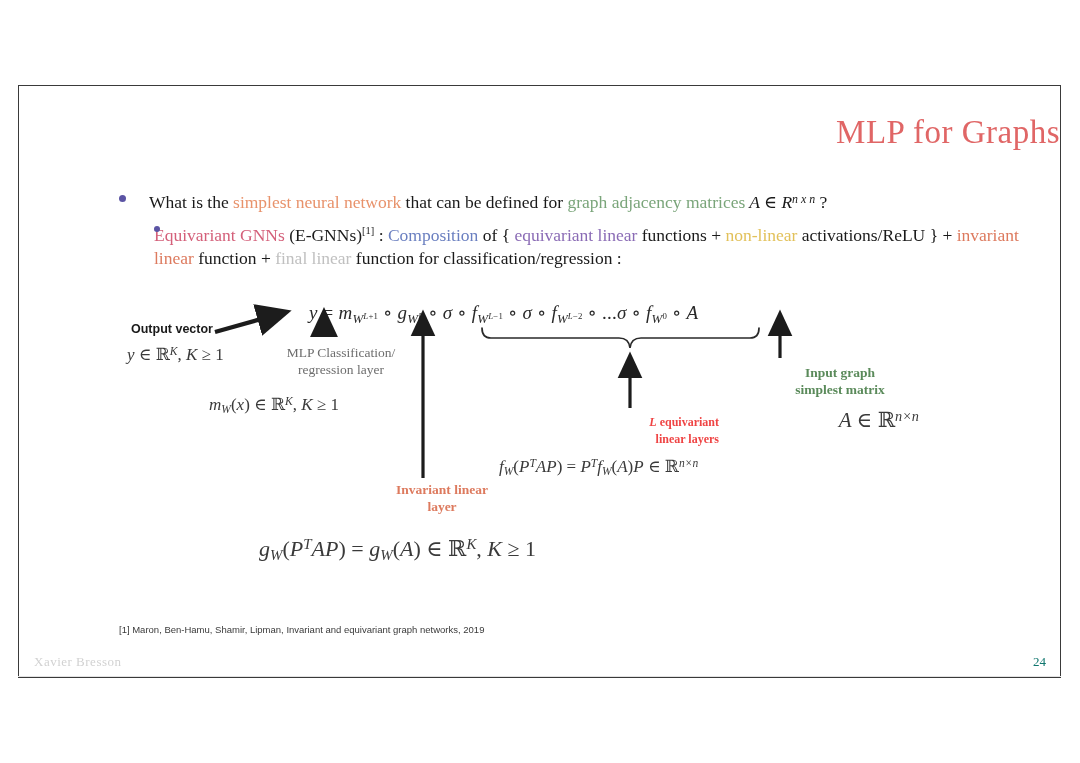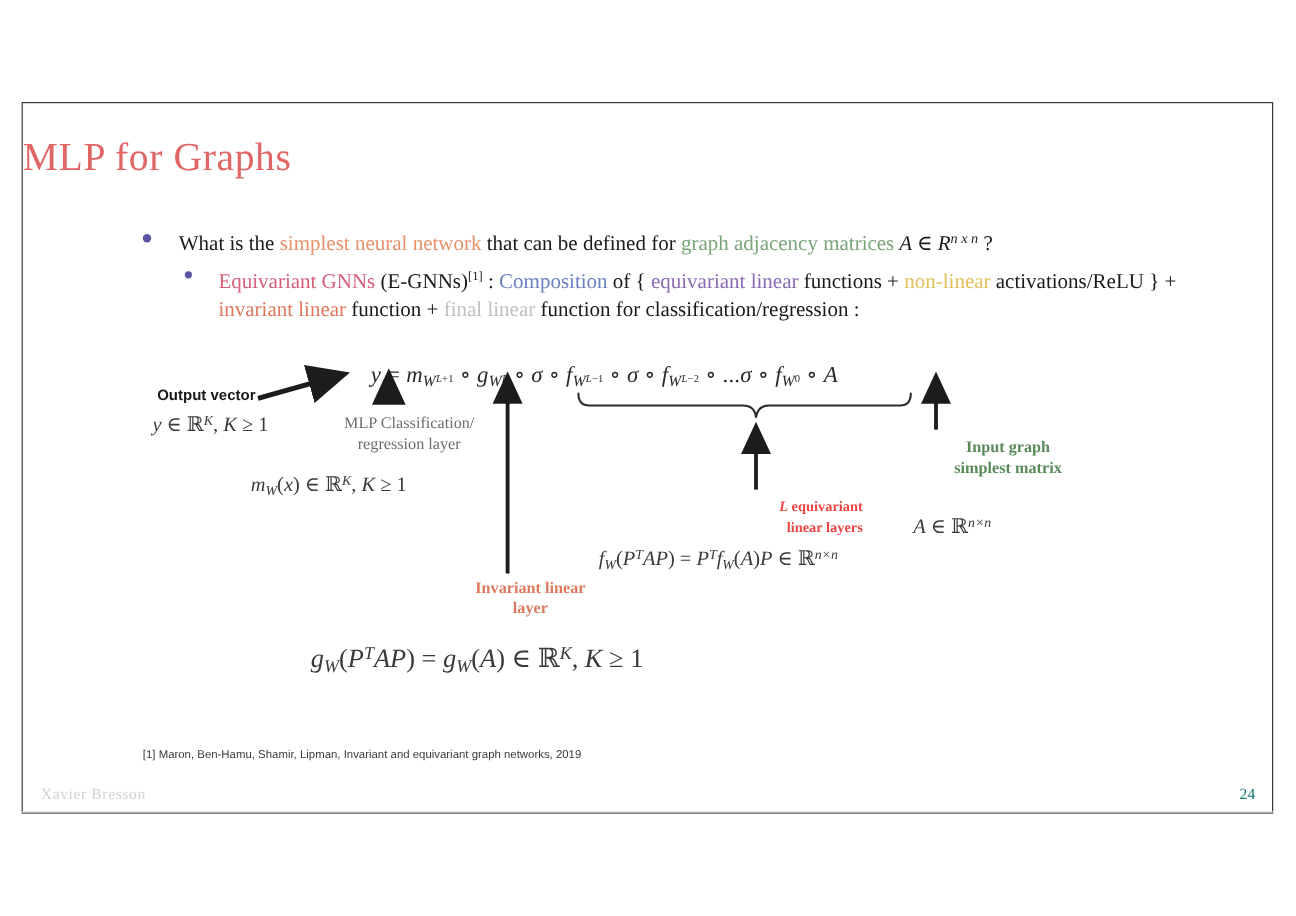--- a/index.html
+++ b/index.html
@@ -24,21 +24,21 @@
     border: 1px solid #3a3a3a;
     box-sizing: border-box;
     background: #ffffff;
   }
 
   .slide-title {
     position: absolute;
     left: 0;
     top: 28px;
     width: 100%;
-    text-align: left;
+    text-align: right;
     font-family: "Liberation Serif", "DejaVu Serif", serif;
     font-size: 33px;
     color: #e06666;
     letter-spacing: 0.5px;
   }
 
   
   .bullet-l1 {
     position: absolute;
     left: 100px;
@@ -70,21 +70,21 @@
   }
   .bullet-l2 .dot {
     position: absolute;
     left: 0;
     top: 7px;
     width: 6px;
     height: 6px;
     border-radius: 50%;
     background: #5b54a4;
   }
-  .bullet-l2 .txt { display: block; margin-left: 28px; }
+  .bullet-l2 .txt { display: block; }
 
   .c-salmon   { color: #e8926b; }
   .c-green    { color: #7aa57a; }
   .c-crimson  { color: #d4607a; }
   .c-blue     { color: #6a7fc0; }
   .c-purple   { color: #8a6bb5; }
   .c-gold     { color: #e2c15a; }
   .c-invred   { color: #dd7a5e; }
   .c-gray     { color: #c0c0c0; }
 
@@ -189,24 +189,23 @@
     font-size: 13.5px;
     font-weight: bold;
     color: #5a8a5a;
     line-height: 17px;
   }
   .inp-math {
     position: absolute;
     left: 742px;
     top: 322px;
     width: 158px;
-    text-align: left;
-    font-size: 17px;
-    color: #3a3a3a;
-    margin-top: 21px;
+    text-align: right;
+    font-size: 21px;
+    color: #3a3a3a;
   }
 
   .footnote {
     position: absolute;
     left: 100px;
     top: 538px;
     font-family: "Liberation Sans", sans-serif;
     font-size: 9.5px;
     color: #3a3a3a;
   }

